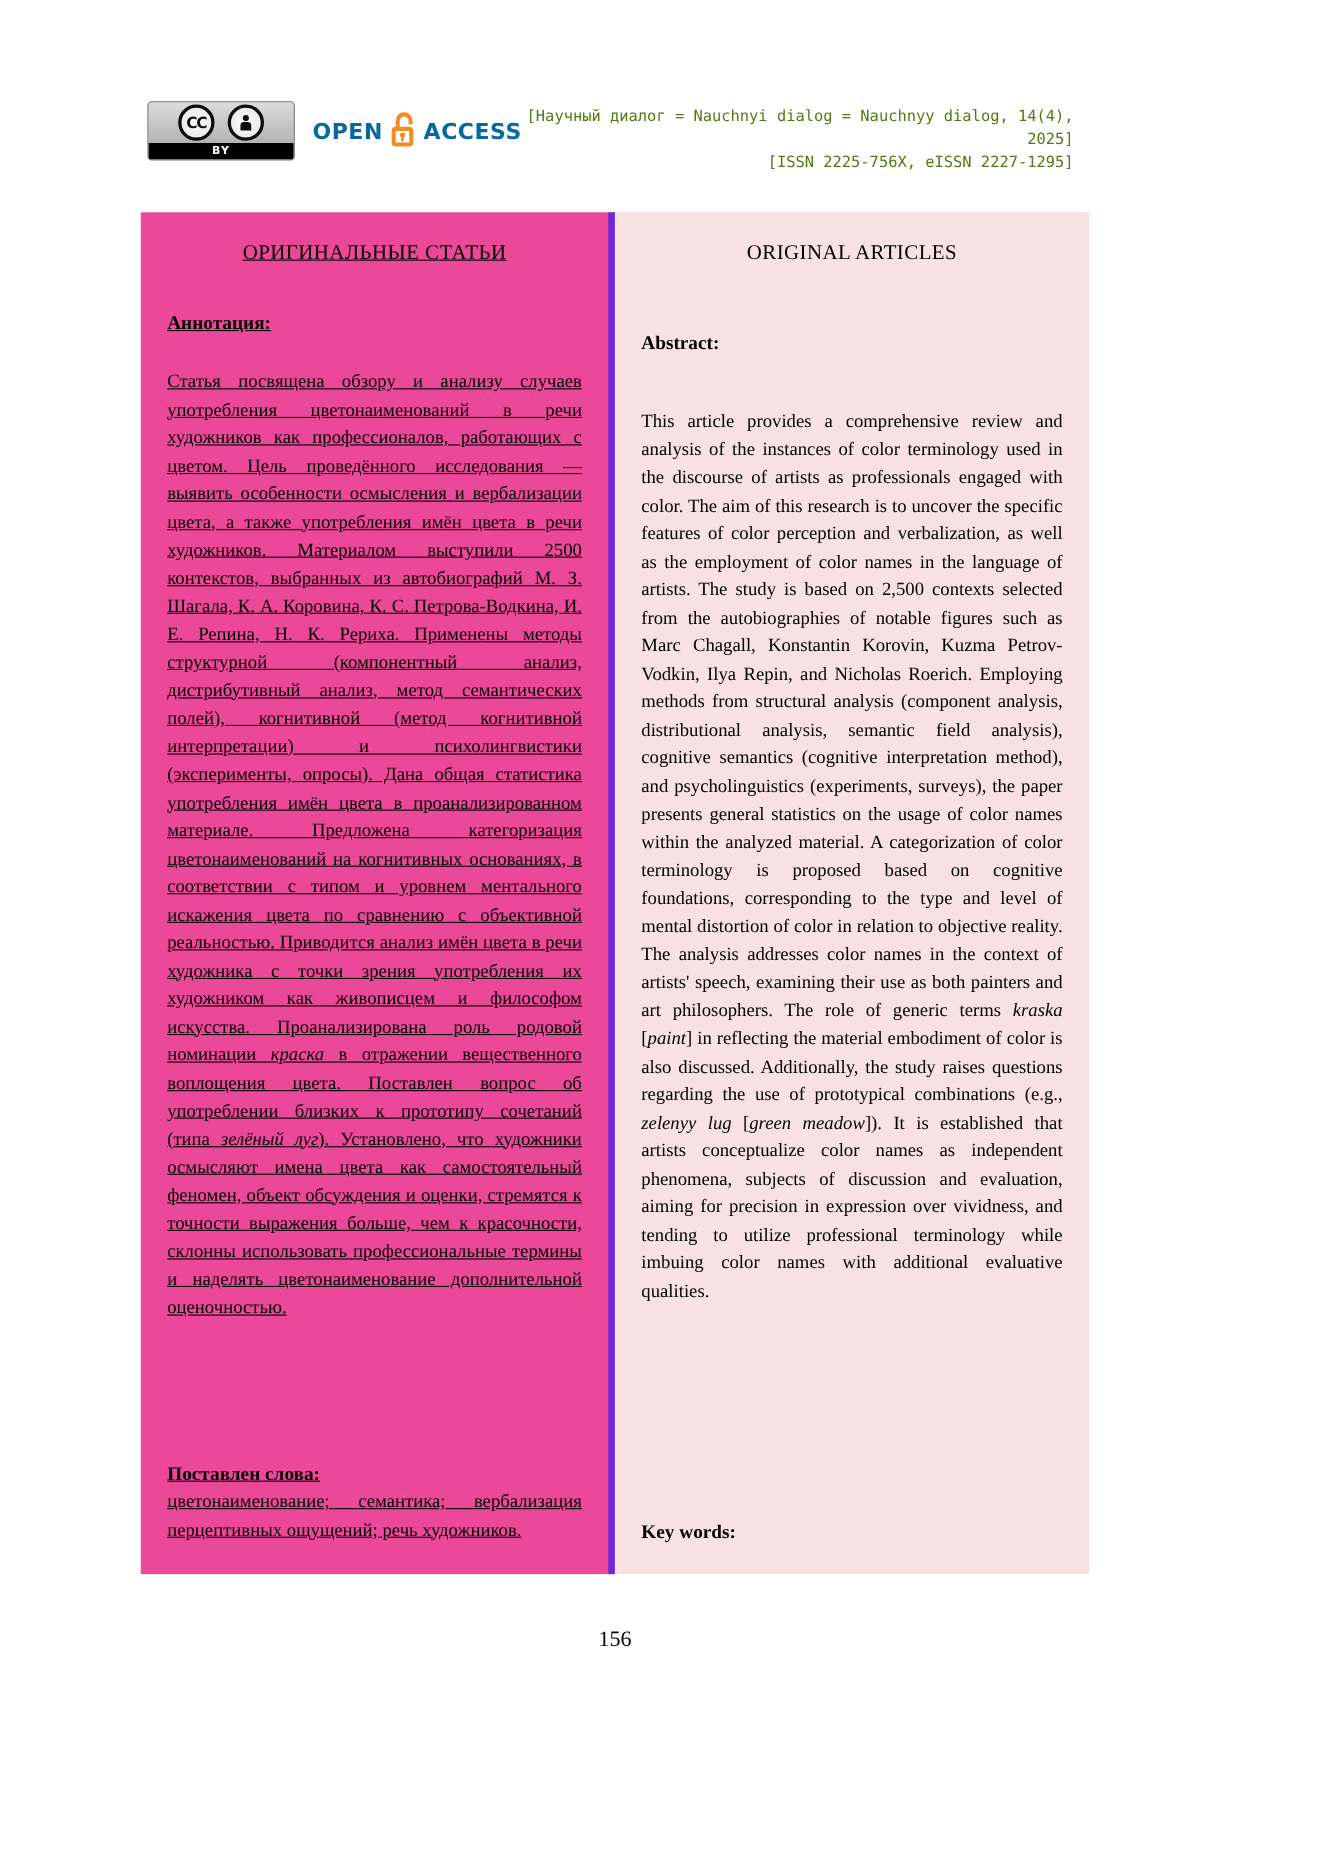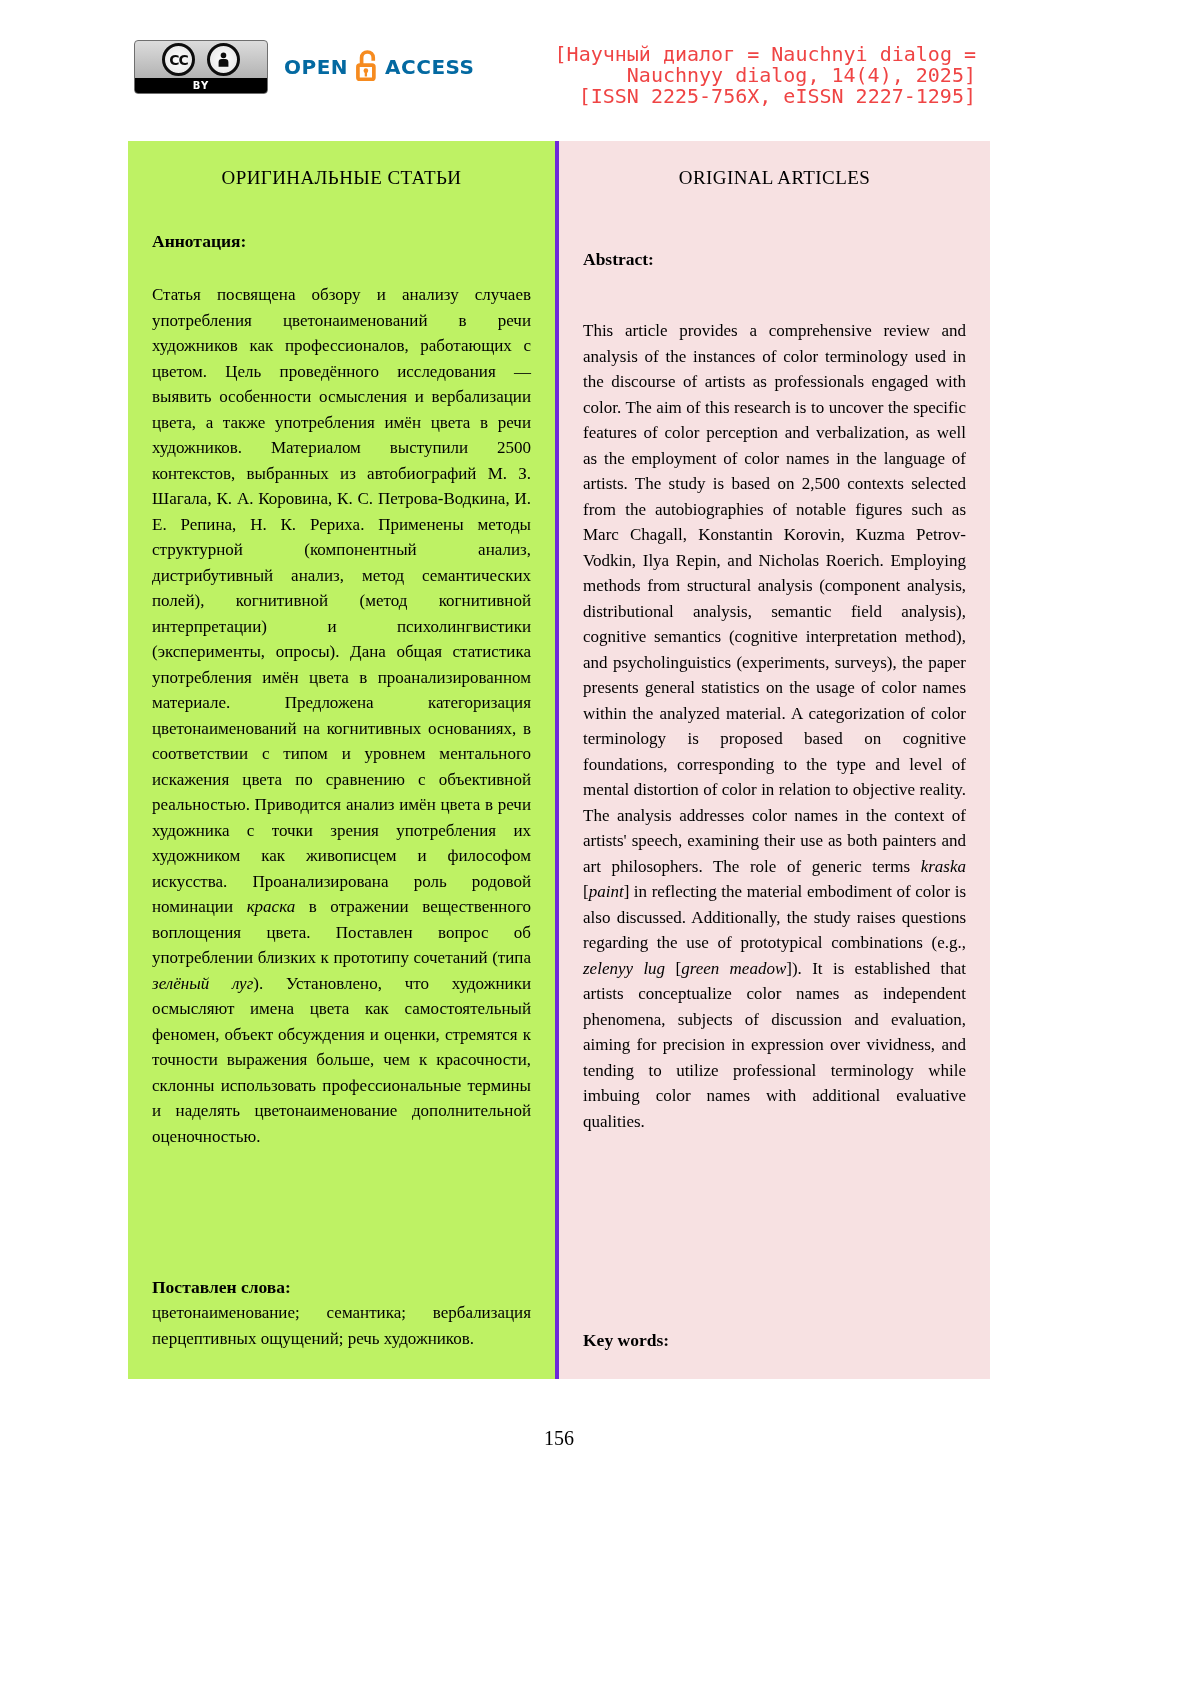--- a/index.html
+++ b/index.html
@@ -8,21 +8,21 @@
     width: 1200px;
     min-height: 1703px;
     background: #ffffff;
     font-family: "Liberation Serif", serif;
     color: #000;
     position: relative;
   }
 
   
   .page-header {
-    margin: 40px 0 0 128px;
+    margin: 92px 0 0 128px;
     width: 862px;
     display: flex;
     justify-content: space-between;
     align-items: flex-start;
   }
   .badges { display: flex; align-items: center; gap: 16px; margin-left: 6px; }
 
   .cc-badge {
     width: 134px; height: 54px;
     border: 1px solid #6f6f6f;
@@ -57,41 +57,41 @@
     font-family: "DejaVu Sans", sans-serif;
     font-weight: bold; font-size: 20px; color: #0369a1; letter-spacing: 0.5px;
   }
   .oa-lock { width: 27px; height: 40px; }
   .lock-stroke { fill: none; stroke: #f68b1f; stroke-width: 6; }
   .lock-fill { fill: #f68b1f; }
 
   .citation {
     text-align: right;
     font-family: "DejaVu Sans Mono", monospace;
-    font-size: 20px;
+    font-size: 14px;
     line-height: 21px;
     padding-right: 14px;
     margin-top: 4px;
-    color: #ef4444;
+    color: #4d7c0f;
   }
 
   
   .columns {
     display: flex;
     margin: 34px 0 0 128px;
     width: 862px;
   }
   .col {
     width: 431px;
     min-height: 1238px;
     padding: 20px 24px 28px;
     display: flex;
     flex-direction: column;
   }
-  .col-ru { background: #bef264; border-right: 4px solid #6d28d9; }
+  .col-ru { background: #ec4899; border-right: 6px solid #6d28d9; text-decoration: underline; }
   .col-en { background: #f7e1e2; gap: 18px; }
 
   .section-title {
     font-size: 19px;
     font-weight: normal;
     text-align: center;
     margin: 6px 0 0;
     letter-spacing: 0.4px;
   }
   .block-label {

